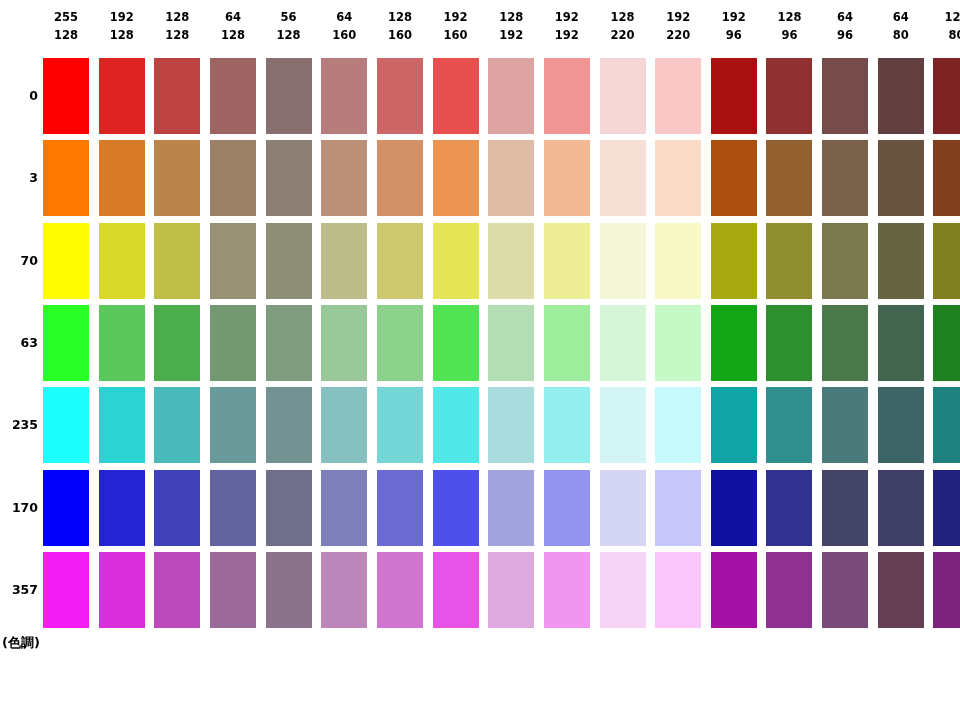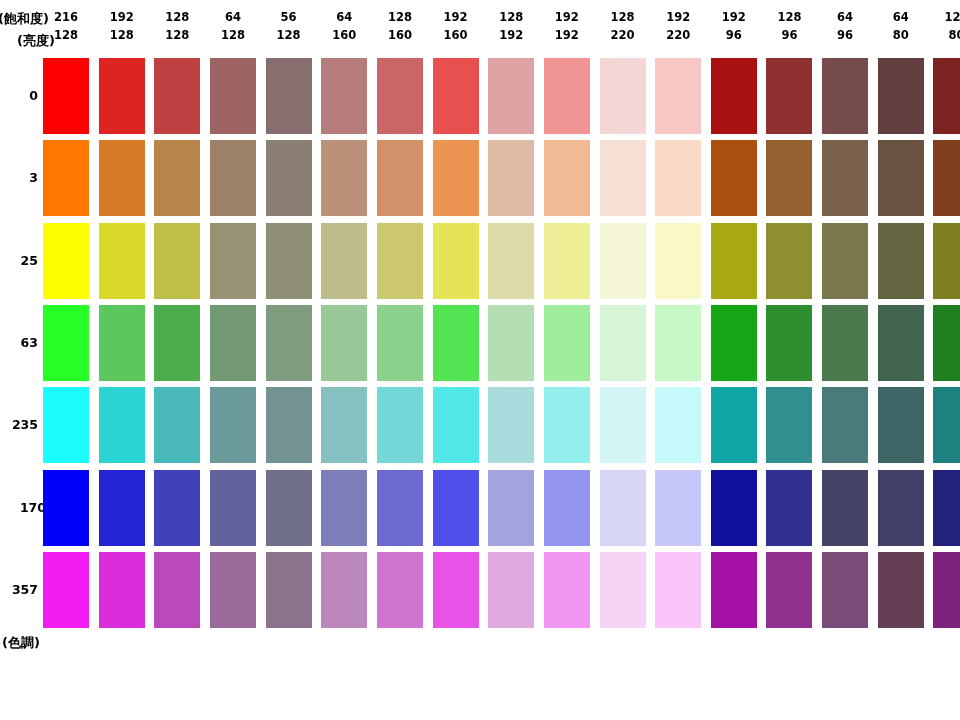--- a/index.html
+++ b/index.html
@@ -88,30 +88,26 @@
   .swatch {
     position: absolute;
     width: 46px;
   }
 </style>
 </head>
 <body>
 
 <div id="chart-root">
 
-  <div class="corner-caption">
-    <span class="cap-line-1">(飽和度)</span>
-    <span class="cap-line-2">(亮度)</span>
-  </div>
 
   <div class="hue-caption">(色調)</div>
 
   <div id="col-headers">
       <div class="col-header" style="left: 43px;">
-        <span>216</span>
+        <span>255</span>
         <span>128</span>
       </div>
       <div class="col-header" style="left: 98.65px;">
         <span>192</span>
         <span>128</span>
       </div>
       <div class="col-header" style="left: 154.3px;">
         <span>128</span>
         <span>128</span>
       </div>
@@ -168,24 +164,24 @@
         <span>80</span>
       </div>
       <div class="col-header" style="left: 933.4px;">
         <span>128</span>
         <span>80</span>
       </div>
     </div>
   <div id="row-labels">
       <div class="row-label" style="top: 88px;">0</div>
       <div class="row-label" style="top: 170.3px;">3</div>
-      <div class="row-label" style="top: 252.6px;">25</div>
+      <div class="row-label" style="top: 252.6px;">70</div>
       <div class="row-label" style="top: 334.9px;">63</div>
       <div class="row-label" style="top: 417.2px;">235</div>
-      <div class="row-label" style="top: 499.5px; margin-left: 8px;">170</div>
+      <div class="row-label" style="top: 499.5px;">170</div>
       <div class="row-label" style="top: 581.8px;">357</div>
     </div>
   <div id="swatch-grid">
       <div class="swatch" style="left: 43px; top: 58px; height: 76px; background: rgb(254, 0, 0);"></div>
       <div class="swatch" style="left: 98.65px; top: 58px; height: 76px; background: rgb(222, 35, 35);"></div>
       <div class="swatch" style="left: 154.3px; top: 58px; height: 76px; background: rgb(191, 66, 66);"></div>
       <div class="swatch" style="left: 209.95px; top: 58px; height: 76px; background: rgb(158, 99, 99);"></div>
       <div class="swatch" style="left: 265.6px; top: 58px; height: 76px; background: rgb(135, 111, 111);"></div>
       <div class="swatch" style="left: 321.25px; top: 58px; height: 76px; background: rgb(183, 125, 125);"></div>
       <div class="swatch" style="left: 376.9px; top: 58px; height: 76px; background: rgb(204, 101, 101);"></div>

